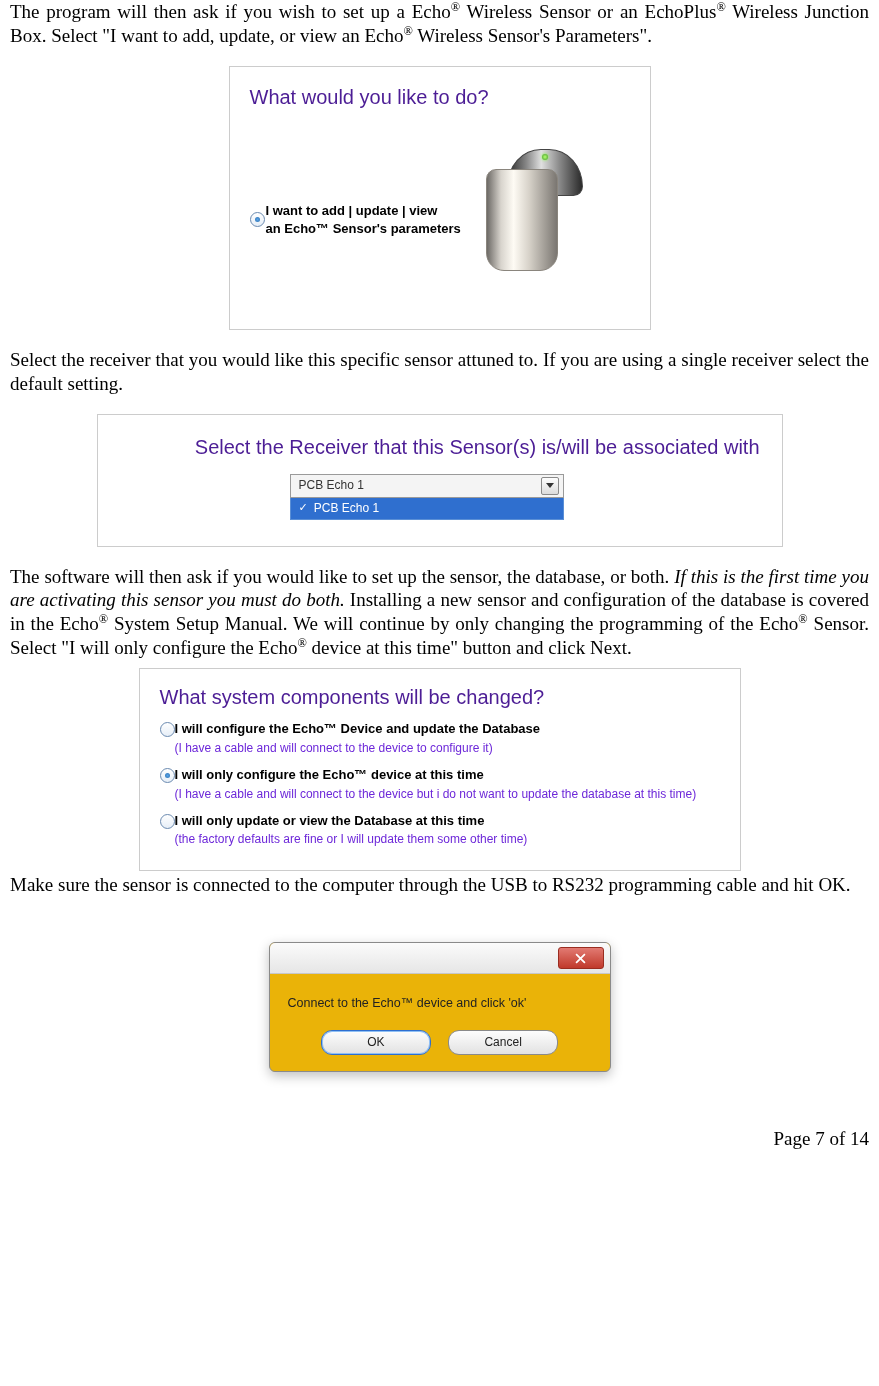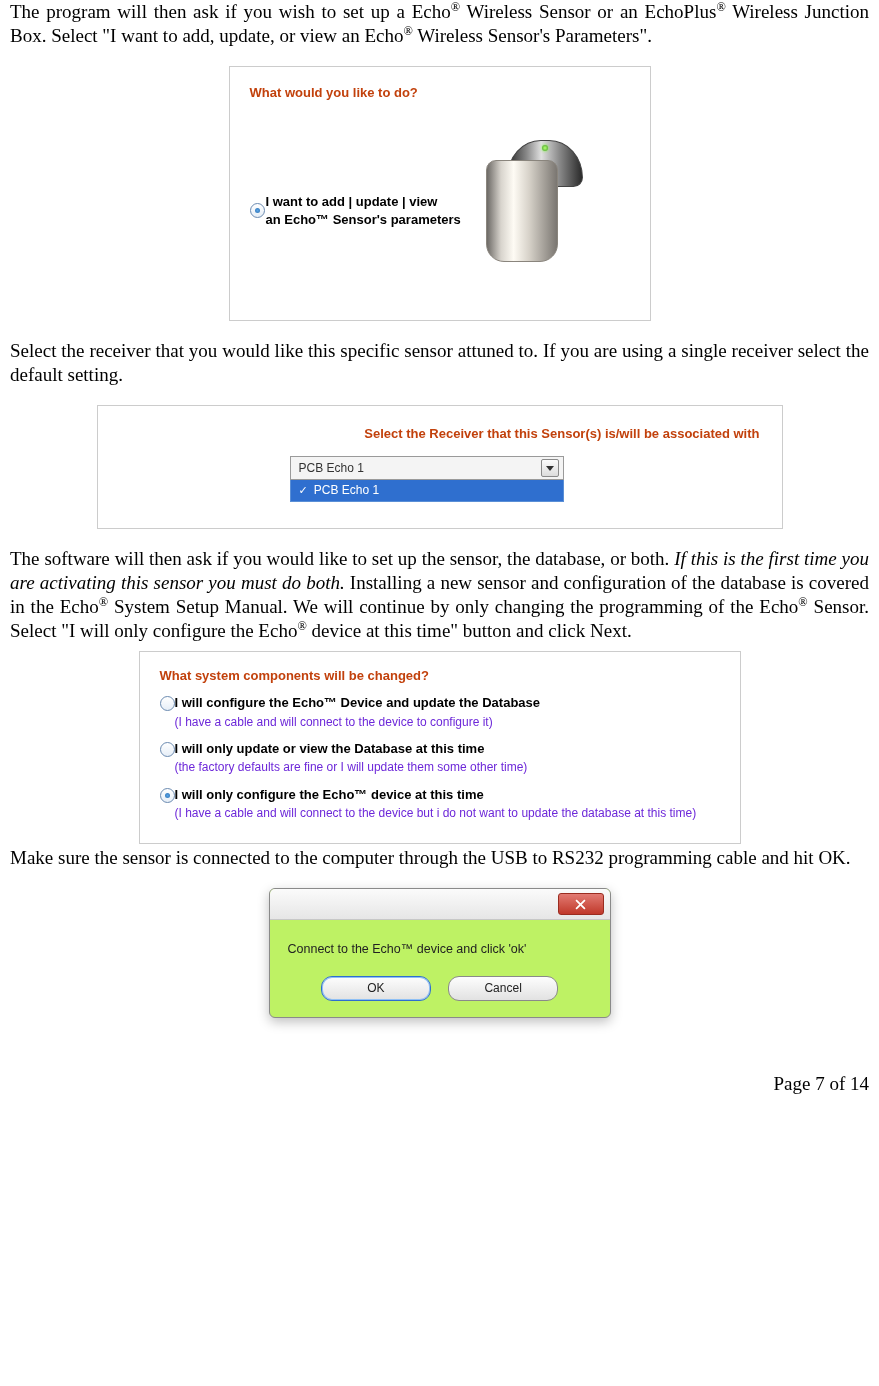--- a/index.html
+++ b/index.html
@@ -17,21 +17,21 @@
   .figure { text-align: center; margin: 18px 0; }
   .panel {
     display: inline-block;
     text-align: left;
     border: 1px solid #ccc;
     background: #fff;
     font-family: Arial, Helvetica, sans-serif;
     min-width: 420px;
   }
   .panel .panel-inner { padding: 18px 20px 22px 20px; }
-  .panel-title { font-weight: bold; color: #c2410c; font-size: 13px; margin-bottom: 22px; }
+  .panel-title { font-weight: normal; color: #4c1d95; font-size: 20px; margin-bottom: 22px; }
   .row { display: flex; align-items: center; gap: 1px; }
   .radio {
     width: 13px; height: 13px; border-radius: 50%;
     border: 1px solid #6a8ab0; display: inline-flex;
     align-items: center; justify-content: center;
     background: linear-gradient(#fff,#e6eef7);
     flex-shrink: 0;
   }
   .radio.checked::after {
     content: ""; width: 5px; height: 5px; border-radius: 50%;
@@ -80,21 +80,22 @@
     display:flex; align-items:center; gap:6px;
   }
   .check { color:#fff; font-size:11px; }
   .panel3 { display:inline-block; border:1px solid #ccc; font-family:Arial,Helvetica,sans-serif; padding:16px 20px 18px 20px; min-width:560px; text-align:left; }
   .opt-block { display:flex; margin:10px 0 4px 0; align-items:flex-start; }
   .opt-block .radio { margin-top:2px; }
   .dialog {
     display:inline-block; border:1px solid #8a8a8a; border-radius:6px;
     font-family:"Segoe UI",Arial,sans-serif; width:340px; overflow:hidden;
     box-shadow:0 4px 12px rgba(0,0,0,0.25); text-align:left;
-    background:#bef264;
+    background:#eab308;
+    margin-top:28px;
   }
   .dlg-title {
     height:30px; display:flex; justify-content:space-between; align-items:stretch;
     background:linear-gradient(#fbfbfb,#e6e6e6); border-bottom:1px solid #c7c7c7;
   }
   .dlg-close {
     width:44px; margin:4px 6px; border-radius:3px;
     background:linear-gradient(#e27a72,#c0392b);
     border:1px solid #9a2c20; display:flex; align-items:center; justify-content:center;
   }
@@ -170,32 +171,32 @@
 
     <div class="opt-block">
       <span class="radio"></span>
       <div class="opt-text">
         <b>I will configure the Echo™ Device and update the Database</b>
         <span class="sub">(I have a cable and will connect to the device to configure it)</span>
       </div>
     </div>
 
     <div class="opt-block">
+      <span class="radio checked"></span>
+      <div class="opt-text">
+        <b>I will only configure the Echo™ device at this time</b>
+        <span class="sub">(I have a cable and will connect to the device but i do not want to update the database at this time)</span>
+      </div>
+    </div>
+
+    <div class="opt-block">
       <span class="radio"></span>
       <div class="opt-text">
         <b>I will only update or view the Database at this time</b>
         <span class="sub">(the factory defaults are fine or I will update them some other time)</span>
-      </div>
-    </div>
-
-    <div class="opt-block">
-      <span class="radio checked"></span>
-      <div class="opt-text">
-        <b>I will only configure the Echo™ device at this time</b>
-        <span class="sub">(I have a cable and will connect to the device but i do not want to update the database at this time)</span>
       </div>
     </div>
   </div>
 </div>
 
 <p class="just">Make sure the sensor is connected to the computer through the USB to RS232 programming cable and hit OK.</p>
 
 <div class="figure">
   <div class="dialog">
     <div class="dlg-title">

